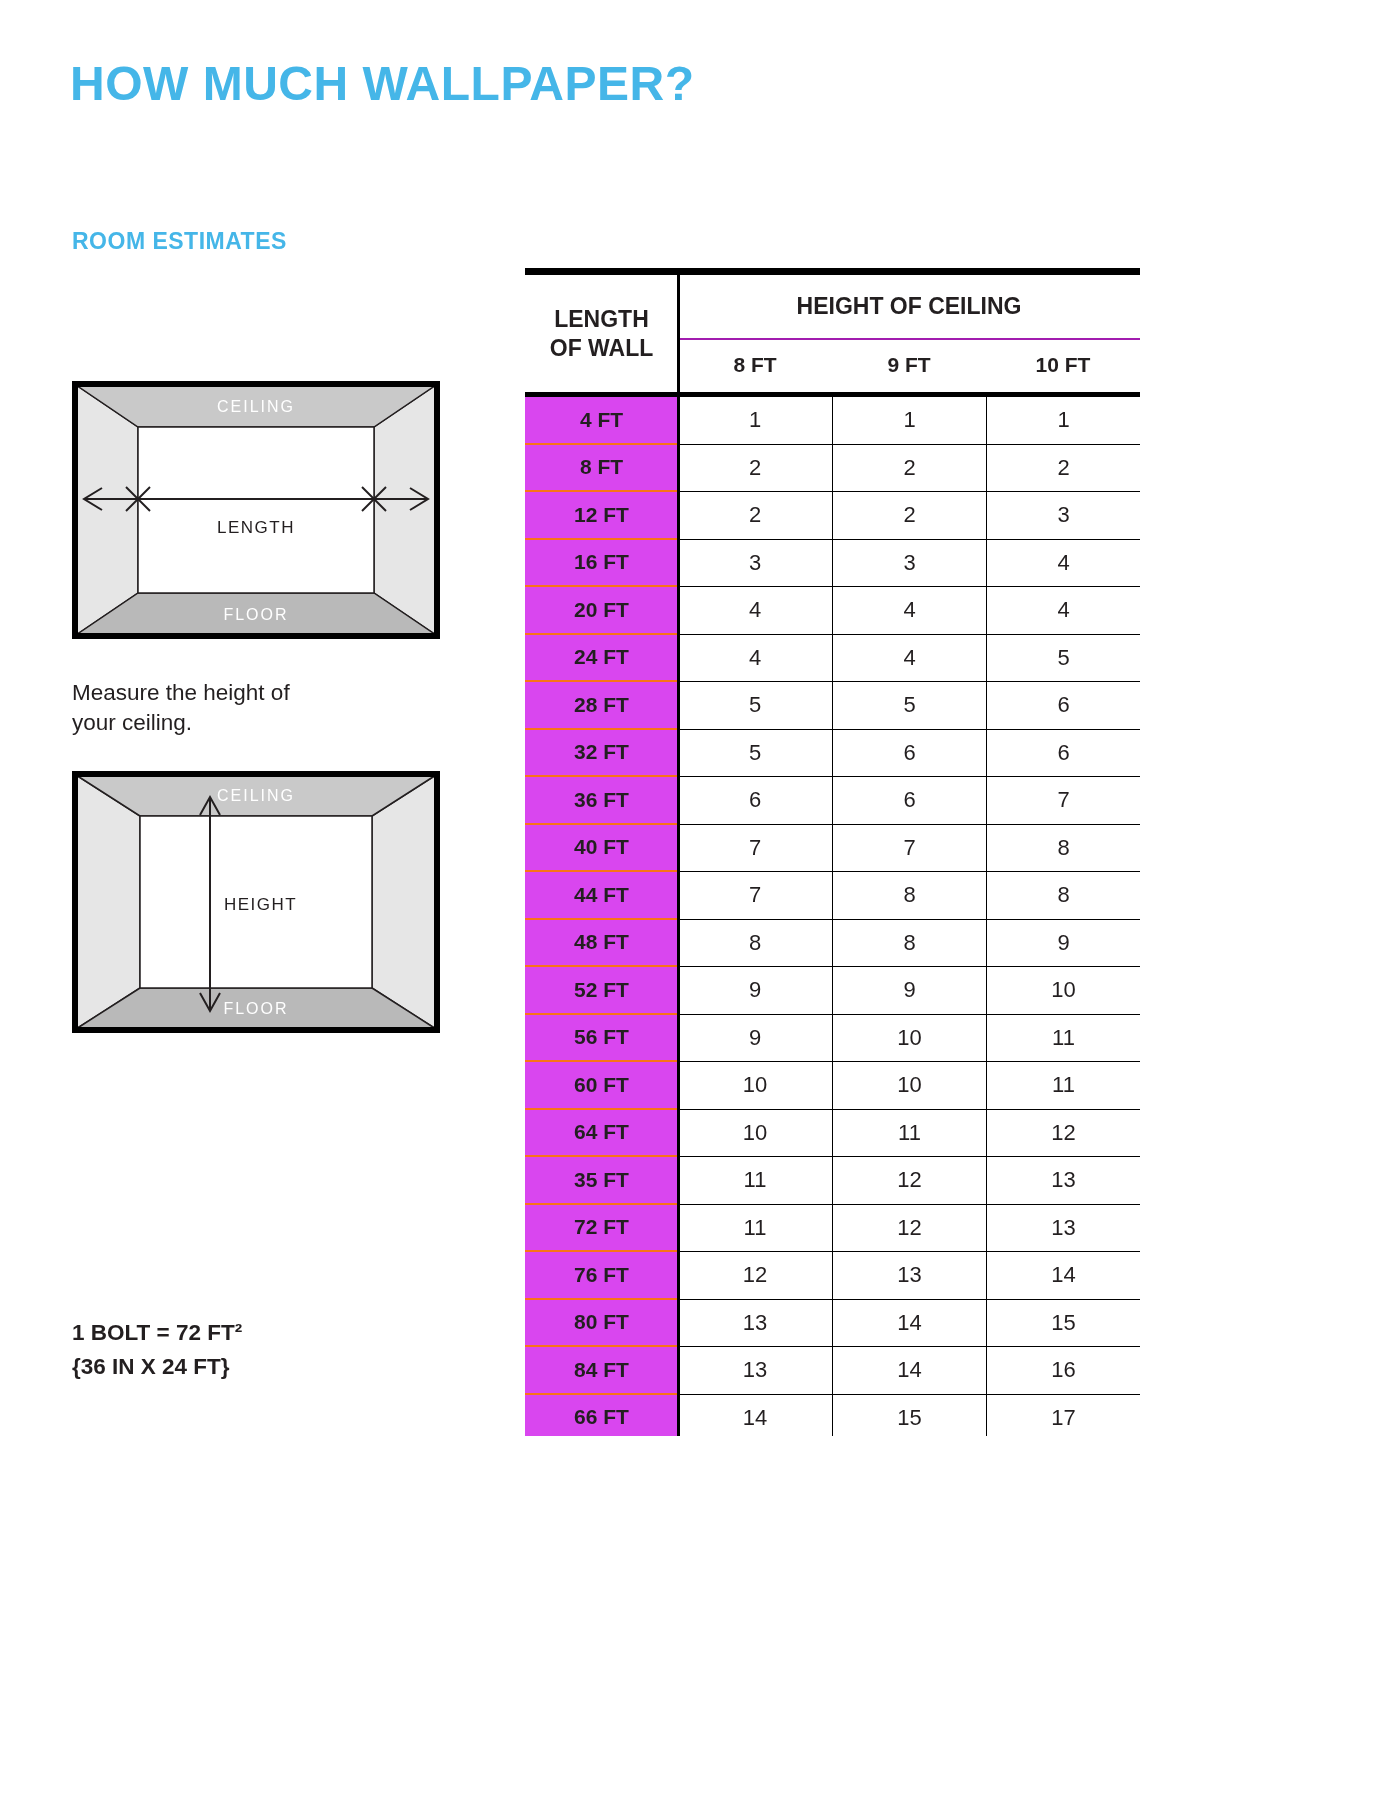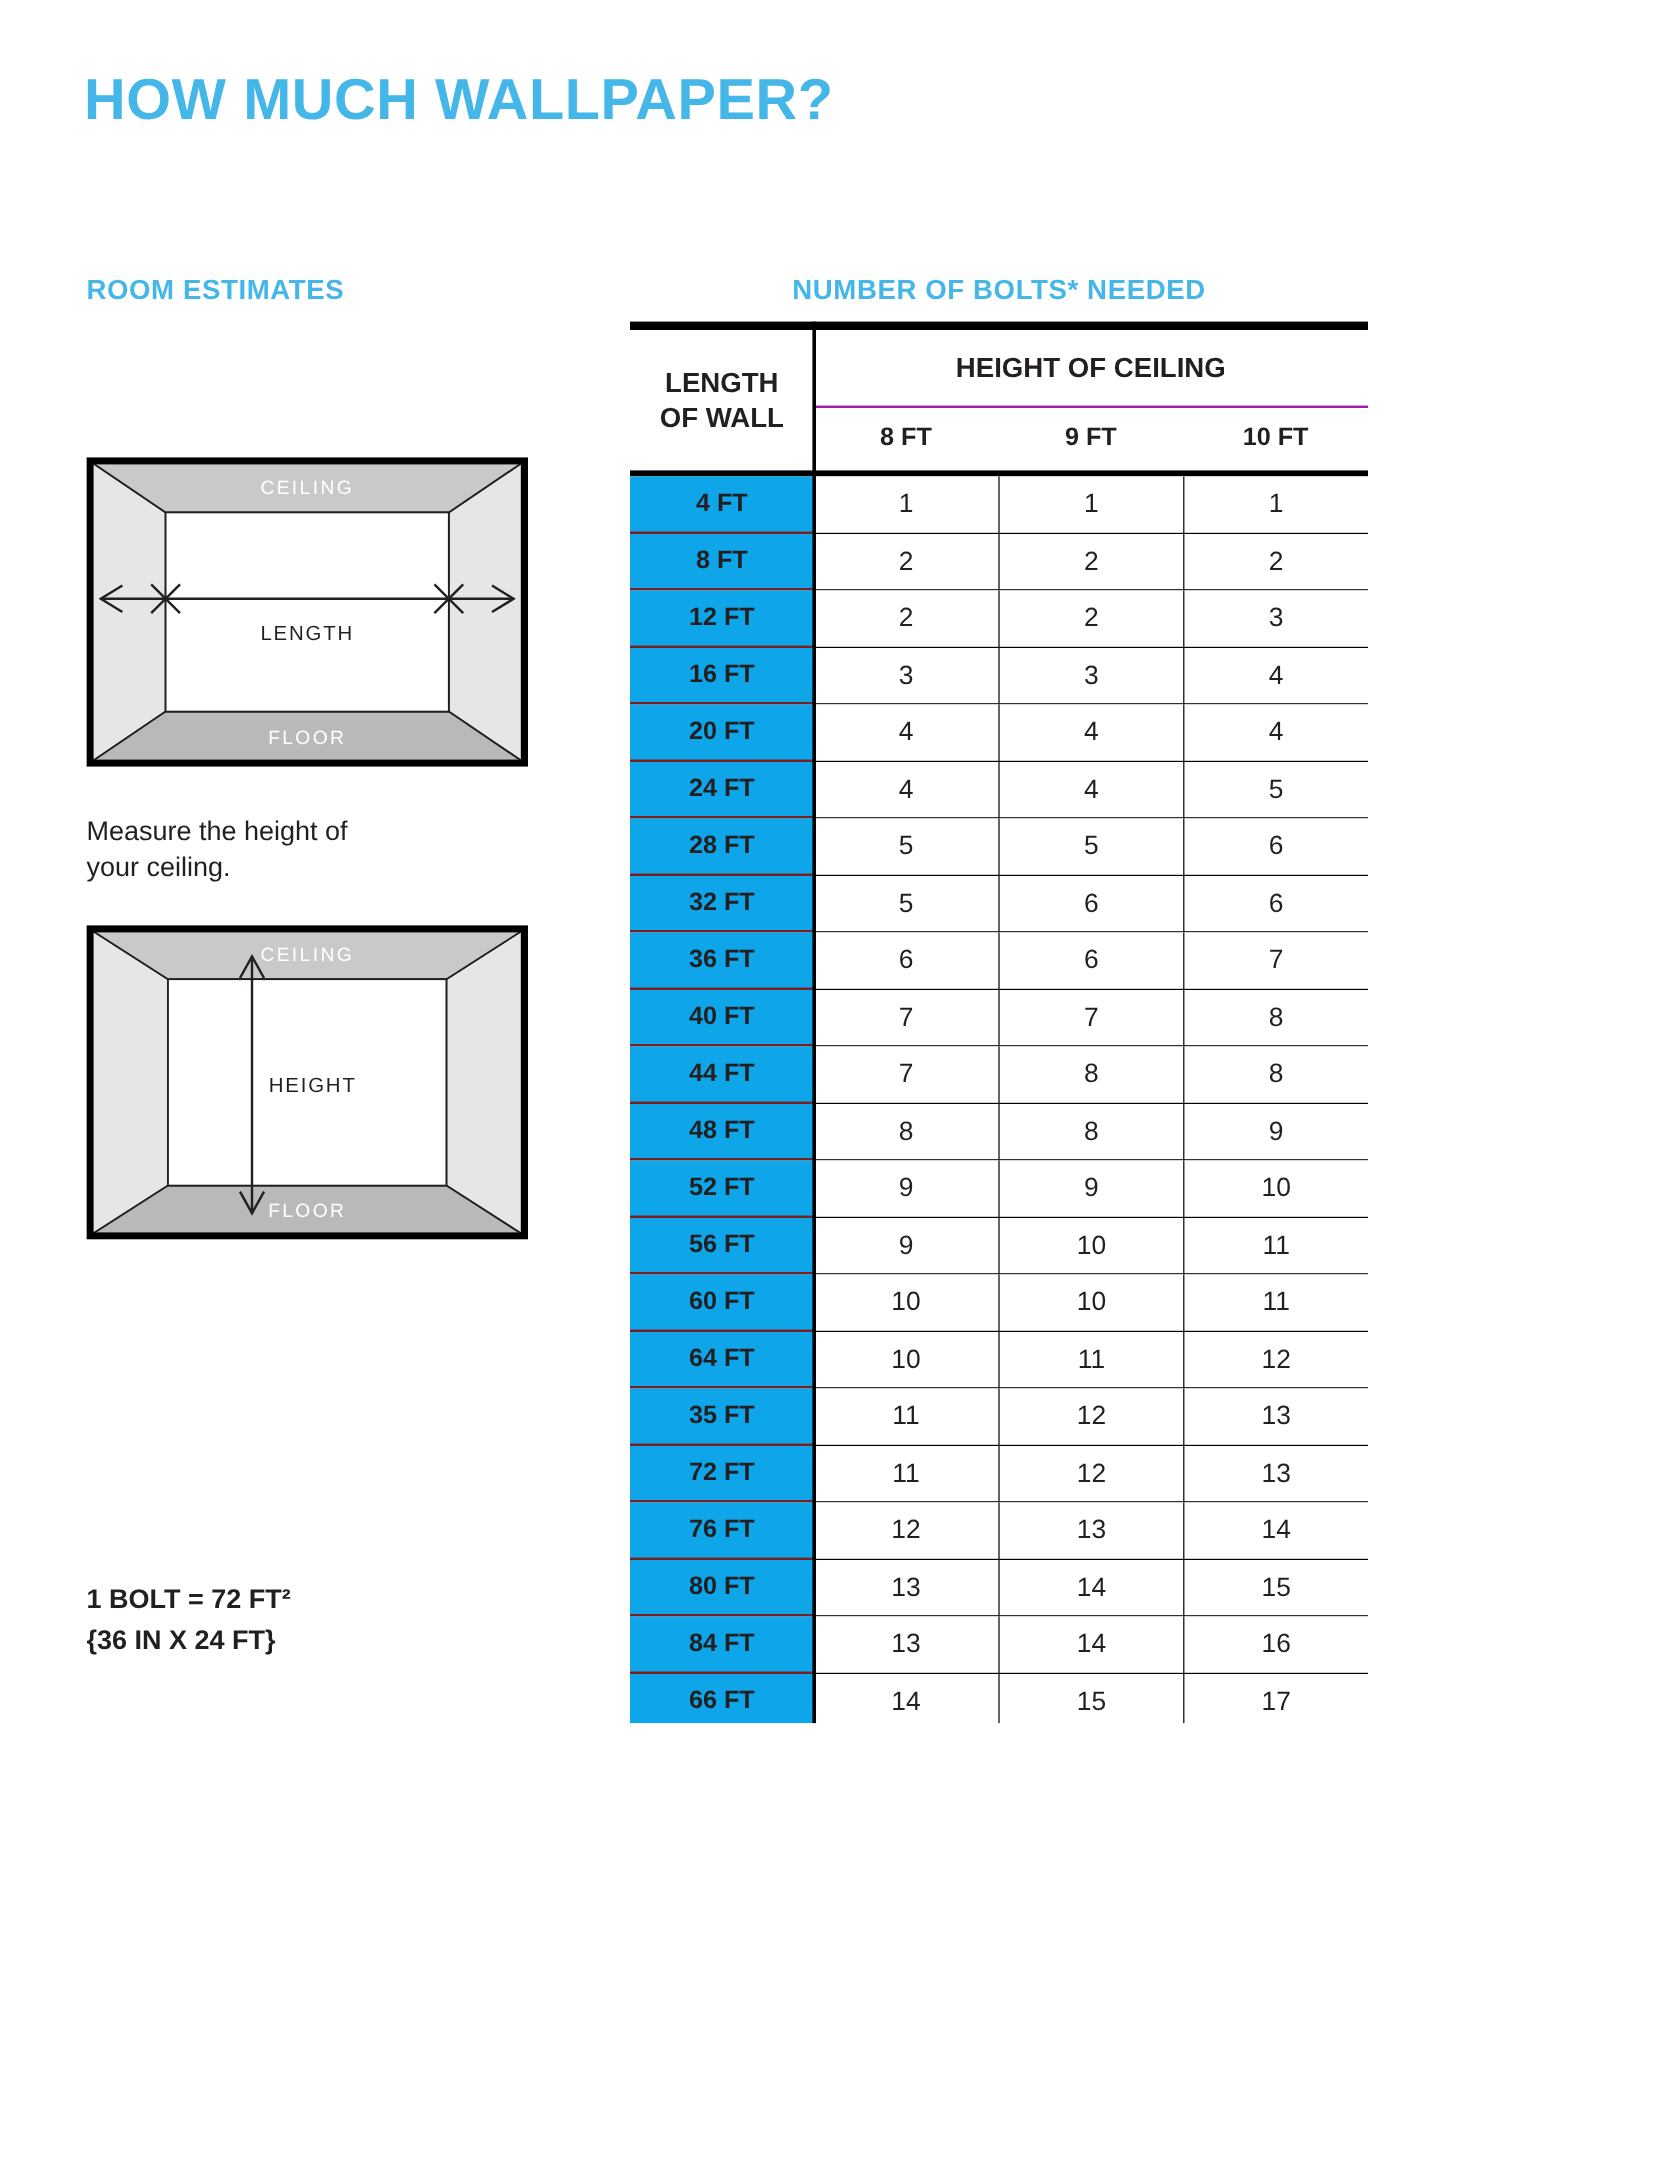--- a/index.html
+++ b/index.html
@@ -71,22 +71,22 @@
   .subheads > div {
     width: 154px;
     display: flex; align-items: center; justify-content: center;
     font-weight: 700; font-size: 21px;
   }
   .thick-line { height: 5px; background: #000; }
 
   .trow { display: flex; height: 47.5px; }
   .tlabel {
     width: 153px; box-sizing: border-box;
-    background: #0ea5e9;
-    border-bottom: 2px solid #7f1d1d;
+    background: #d946ef;
+    border-bottom: 2px solid #f97316;
     display: flex; align-items: center; justify-content: center;
     font-weight: 700; font-size: 21px;
   }
   .tcell {
     width: 154px; box-sizing: border-box;
     background: #ffffff;
     border-bottom: 1.5px solid #000;
     display: flex; align-items: center; justify-content: center;
     font-size: 22px;
   }
@@ -101,21 +101,20 @@
   .footer-strip { width: 153px; height: 22px; background: #d6d6d6; }
 </style>
 </head>
 <body>
 
 <div id="page">
 
   <div id="title" class="abs">HOW MUCH WALLPAPER?</div>
 
   <div id="room-heading" class="abs section-heading">ROOM ESTIMATES</div>
-  <div id="table-heading" class="abs section-heading">NUMBER OF BOLTS* NEEDED</div>
 
 
   <svg id="diagram1" class="abs" width="368" height="258" viewBox="0 0 368 258">
     <polygon points="4,4 66,46 66,212 4,254" fill="#e6e6e6" stroke="#231f20" stroke-width="1.5"></polygon>
     <polygon points="364,4 302,46 302,212 364,254" fill="#e6e6e6" stroke="#231f20" stroke-width="1.5"></polygon>
     <polygon points="4,4 364,4 302,46 66,46" fill="#c9c9c9" stroke="#231f20" stroke-width="1.5"></polygon>
     <polygon points="66,212 302,212 364,254 4,254" fill="#b9b9b9" stroke="#231f20" stroke-width="1.5"></polygon>
     <rect x="66" y="46" width="236" height="166" fill="#ffffff" stroke="#231f20" stroke-width="1.5"></rect>
     <rect x="3" y="3" width="362" height="252" fill="none" stroke="#000000" stroke-width="6"></rect>
     <line x1="12" y1="118" x2="356" y2="118" stroke="#231f20" stroke-width="2"></line>

